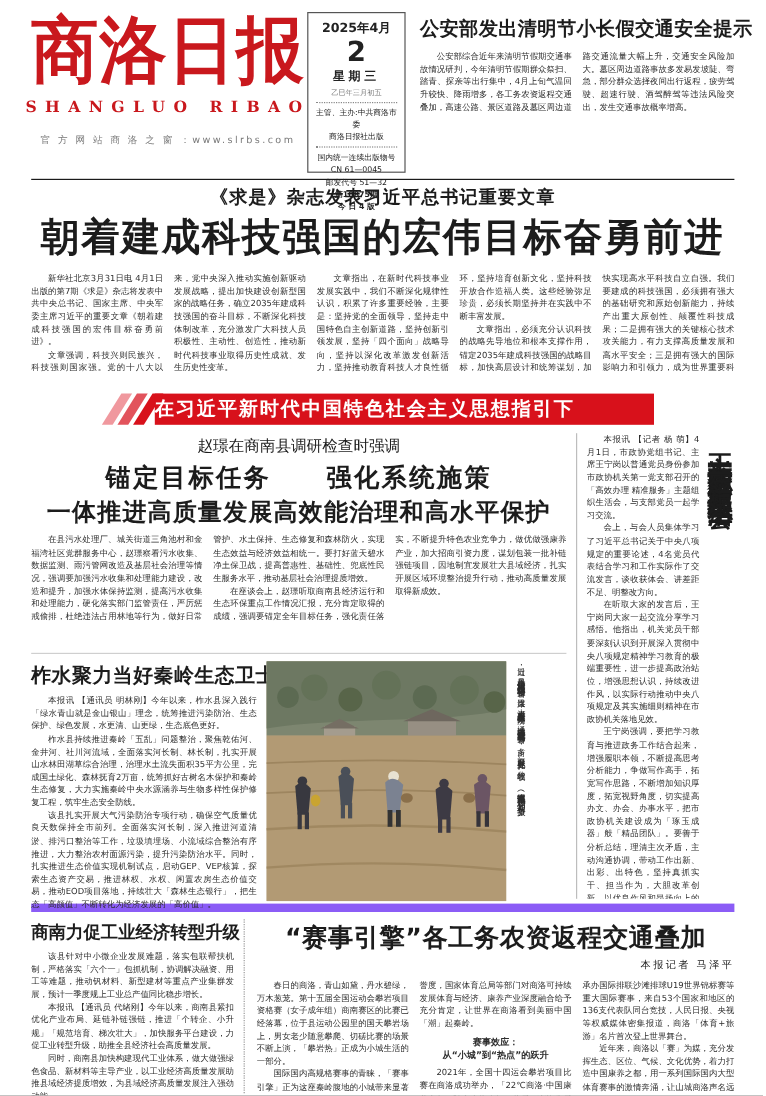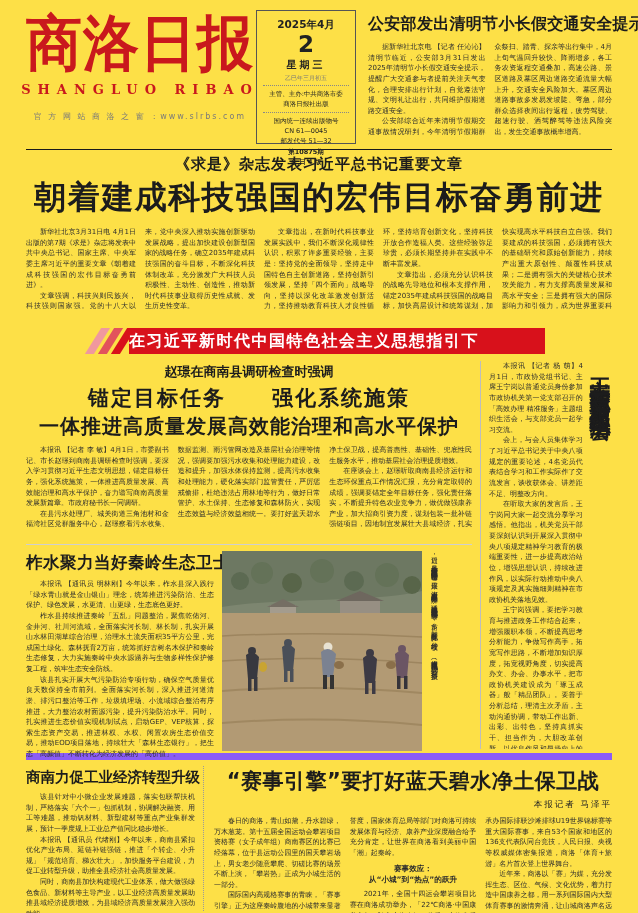--- a/index.html
+++ b/index.html
@@ -1,31 +1,31 @@
 <!DOCTYPE html>
 <html lang="zh"><head>
 <meta charset="utf-8">
 <style>
   * { margin:0; padding:0; box-sizing:border-box; }
   html,body { background:#9a9a9a; }
   body { font-family:"DejaVu Sans", sans-serif; }
-  .page { width:638px; height:913px; margin:0 auto; background:#fde047; color:#1c1c1c;
+  .page { width:638px; height:913px; margin:0 auto; background:#ffffff; color:#1c1c1c;
           padding:8px 26px 6px; overflow:hidden; position:relative; }
 
   
   .masthead { display:flex; height:140px; }
   .mast-left { width:228px; display:flex; flex-direction:column; align-items:center; padding-top:4px; }
   .paper-title { font-family:"DejaVu Serif", serif; font-weight:bold; color:#c9181d;
                  font-size:56px; line-height:1.0; letter-spacing:1px; white-space:nowrap;
                  transform:scaleY(1.08); transform-origin:top; }
   .pinyin { color:#c9181d; font-size:13px; font-weight:bold; letter-spacing:7px; margin-top:14px;
             font-family:"DejaVu Serif", serif; white-space:nowrap; }
   .site { color:#7a7a7a; font-size:8px; letter-spacing:2px; margin-top:14px; white-space:nowrap; }
 
-  .date-box { width:100px; border:1px solid #555; margin:2px 8px 4px 2px; padding:5px 4px 3px;
+  .date-box { width:82px; border:1px solid #555; margin:2px 8px 4px 2px; padding:5px 4px 3px;
               text-align:center; font-size:6.5px; line-height:1.55; color:#222; flex-shrink:0; }
   .date-box .ym { font-size:10.5px; font-weight:bold; }
   .date-box .day { font-size:23px; font-weight:bold; line-height:1.05; }
   .date-box .wd { font-size:10px; font-weight:bold; letter-spacing:3px; margin-top:1px; }
   .date-box .lunar { color:#777; font-size:6px; margin-bottom:2px; }
   .date-box .dotted { border-top:1px dotted #888; margin:3px 2px; }
   .date-box .b { font-weight:bold; }
 
   .mast-right { flex:1; padding:4px 0 0 4px; min-width:0; }
   .mast-right h2 { font-size:16px; font-weight:900; white-space:nowrap; letter-spacing:0.3px; margin:2px 0 7px; }
@@ -52,21 +52,21 @@
   .s3 { left:26px; background:#d8111b; }
 
   
   .main-grid { display:flex; height:388px; }
   .left-region { width:455px; padding-right:8px; border-right:1px solid #bdbdbd; min-width:0; }
   .aside { width:131px; padding-left:8px; display:flex; }
   .aside-body { flex:1; overflow:hidden; min-width:0; }
   .v-headline { writing-mode:vertical-rl; font-size:21px; font-weight:900; line-height:1.15;
                 letter-spacing:2.5px; margin-left:5px; white-space:nowrap; }
 
-  .zj .kicker { text-align:center; font-family:"DejaVu Serif", serif; font-weight:bold; font-size:13px; margin:2px 0 3px; }
+  .zj .kicker { text-align:center; font-family:"DejaVu Serif", serif; font-weight:normal; font-size:13px; margin:2px 0 3px; }
   .zj .hl1 { text-align:center; font-size:21px; font-weight:900; letter-spacing:2px; white-space:nowrap; }
   .zj .hl2 { text-align:center; font-size:20px; font-weight:900; letter-spacing:1px; white-space:nowrap; margin-top:1px; }
   .zj .body { column-count:3; column-gap:9px; height:93px; overflow:hidden; margin-top:5px; }
 
   .mid-row { display:flex; margin-top:6px; border-top:1px solid #cfcfcf; padding-top:6px; height:213px; }
   .zs { width:196px; padding-right:8px; min-width:0; }
   .zs h3 { font-size:16.5px; font-weight:900; letter-spacing:0.5px; white-space:nowrap; margin:1px 0 5px; }
   .zs .body { height:182px; overflow:hidden; }
   .figure { flex:1; display:flex; min-width:0; }
   .photo-box { width:200px; height:200px; flex-shrink:0; }
@@ -110,21 +110,20 @@
       <div>国内统一连续出版物号</div>
       <div>CN 61—0045</div>
       <div>邮发代号 51—32</div>
       <div class="b">第10875期</div>
       <div class="b">今 日 4 版</div>
     </div>
 
     <article class="mast-right">
       <h2>公安部发出清明节小长假交通安全提示</h2>
       <div class="body tiny">
-          <p>据新华社北京电 【记者 任沁沁】清明节临近，公安部3月31日发出2025年清明节小长假交通安全提示，提醒广大交通参与者提前关注天气变化，合理安排出行计划，自觉遵法守规、文明礼让出行，共同维护假期道路交通安全。</p>
           <p>公安部综合近年来清明节假期交通事故情况研判，今年清明节假期群众祭扫、踏青、探亲等出行集中，4月上旬气温回升较快、降雨增多，各工务农资返程交通叠加，高速公路、景区道路及墓区周边道路交通流量大幅上升，交通安全风险加大。墓区周边道路事故多发易发坡陡、弯急，部分群众选择夜间出行返程，疲劳驾驶、超速行驶、酒驾醉驾等违法风险突出，发生交通事故概率增高。</p>
         </div>
     </article>
   </header>
 
   <div class="rule-heavy"></div>
 
   <section class="lead">
     <div class="kicker">《求是》杂志发表习近平总书记重要文章</div>
     <h1>朝着建成科技强国的宏伟目标奋勇前进</h1>
@@ -147,21 +146,20 @@
 
   <div class="main-grid">
 
     <div class="left-region">
 
       <article class="zj">
         <div class="kicker">赵璟在商南县调研检查时强调</div>
         <h2 class="hl1">锚定目标任务　　强化系统施策</h2>
         <h2 class="hl2">一体推进高质量发展高效能治理和高水平保护</h2>
         <div class="body tiny">
-            <p>本报讯 【记者 李 敏】4月1日，市委副书记、市长赵璟到商南县调研检查时强调，要深入学习贯彻习近平生态文明思想，锚定目标任务，强化系统施策，一体推进高质量发展、高效能治理和高水平保护，奋力谱写商南高质量发展新篇章。市政府秘书长一同调研。</p>
             <p>在县污水处理厂、城关街道三角池村和金福湾社区党群服务中心，赵璟察看污水收集、数据监测、雨污管网改造及基层社会治理等情况，强调要加强污水收集和处理能力建设，改造和提升，加强水体保持监测，提高污水收集和处理能力，硬化落实部门监管责任，严厉惩戒偷排，杜绝违法占用林地等行为，做好日常管护、水土保持、生态修复和森林防火，实现生态效益与经济效益相统一。要打好蓝天碧水净土保卫战，提高普惠性、基础性、兜底性民生服务水平，推动基层社会治理提质增效。</p>
             <p>在座谈会上，赵璟听取商南县经济运行和生态环保重点工作情况汇报，充分肯定取得的成绩，强调要锚定全年目标任务，强化责任落实，不断提升特色农业竞争力，做优做强康养产业，加大招商引资力度，谋划包装一批补链强链项目，因地制宜发展壮大县域经济，扎实开展区域环境整治提升行动，推动高质量发展取得新成效。</p>
           </div>
       </article>
 
       <div class="mid-row">
         <article class="zs">
           <h3>柞水聚力当好秦岭生态卫士</h3>
           <div class="body tiny">
               <p>本报讯 【通讯员 明林刚】今年以来，柞水县深入践行「绿水青山就是金山银山」理念，统筹推进污染防治、生态保护、绿色发展，水更清、山更绿，生态底色更好。</p>
@@ -251,21 +249,21 @@
     <article class="sn">
       <h3>商南力促工业经济转型升级</h3>
       <div class="body tiny">
           <p>该县针对中小微企业发展难题，落实包联帮扶机制，严格落实「六个一」包抓机制，协调解决融资、用工等难题，推动钒材料、新型建材等重点产业集群发展，预计一季度规上工业总产值同比稳步增长。</p>
           <p>本报讯 【通讯员 代绪刚】今年以来，商南县紧扣优化产业布局、延链补链强链，推进「个转企、小升规」「规范培育、梯次壮大」，加快服务平台建设，力促工业转型升级，助推全县经济社会高质量发展。</p>
           <p>同时，商南县加快构建现代工业体系，做大做强绿色食品、新材料等主导产业，以工业经济高质量发展助推县域经济提质增效，为县域经济高质量发展注入强劲动能。</p>
         </div>
     </article>
 
     <article class="ss">
-      <h2>“赛事引擎”要打好蓝天碧水净土保卫战</h2>
+      <h2>“赛事引擎”各工务农资返程交通叠加</h2>
       <div class="byline">本报记者 马泽平</div>
       <div class="body tiny">
         <div>
             <p>春日的商洛，青山如黛，丹水碧绿，万木葱茏。第十五届全国运动会攀岩项目资格赛（女子成年组）商南赛区的比赛已经落幕，位于县运动公园里的国天攀岩场上，男女老少随意攀爬、切磋比赛的场景不断上演，「攀岩热」正成为小城生活的一部分。</p>
             <p>国际国内高规格赛事的青睐，「赛事引擎」正为这座秦岭腹地的小城带来显著的经济效应，全方位提升城市知名度、美誉度，国家体育总局等部门对商洛可持续发展体育与经济、康养产业深度融合给予充分肯定，让世界在商洛看到美丽中国「潮」起秦岭。</p>
           </div>
         <div class="subhead">
           <span>赛事效应：</span><br>
           <span>从“小城”到“热点”的跃升</span>
         </div>

